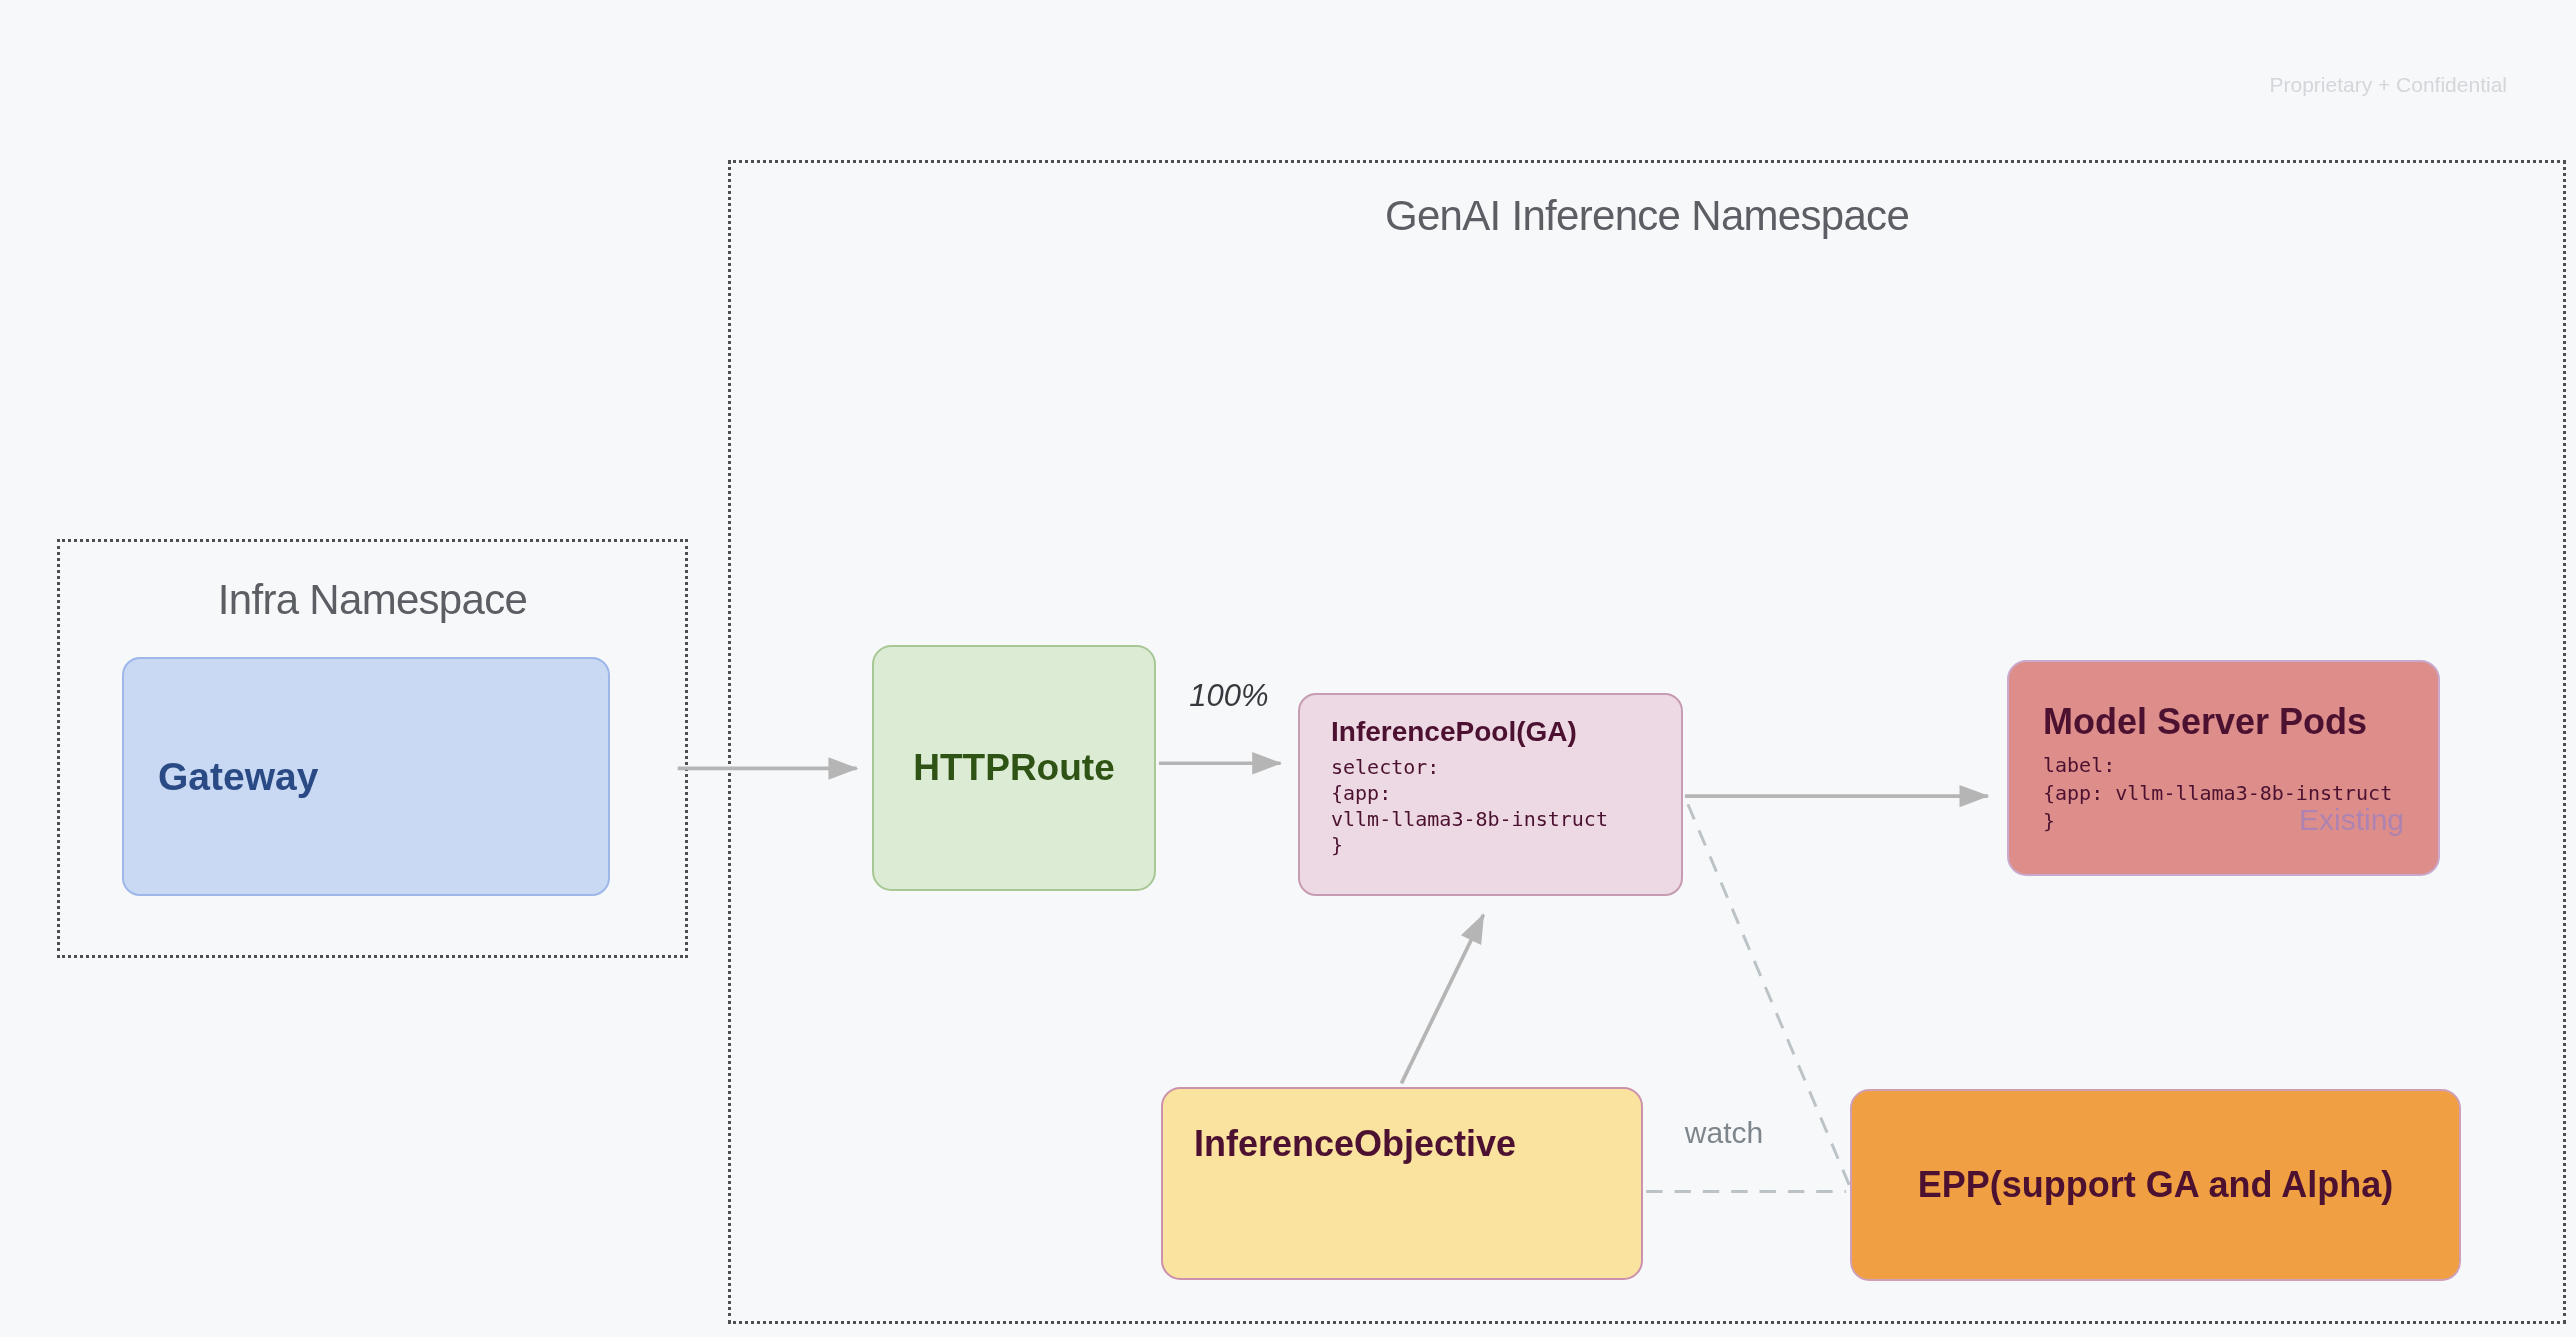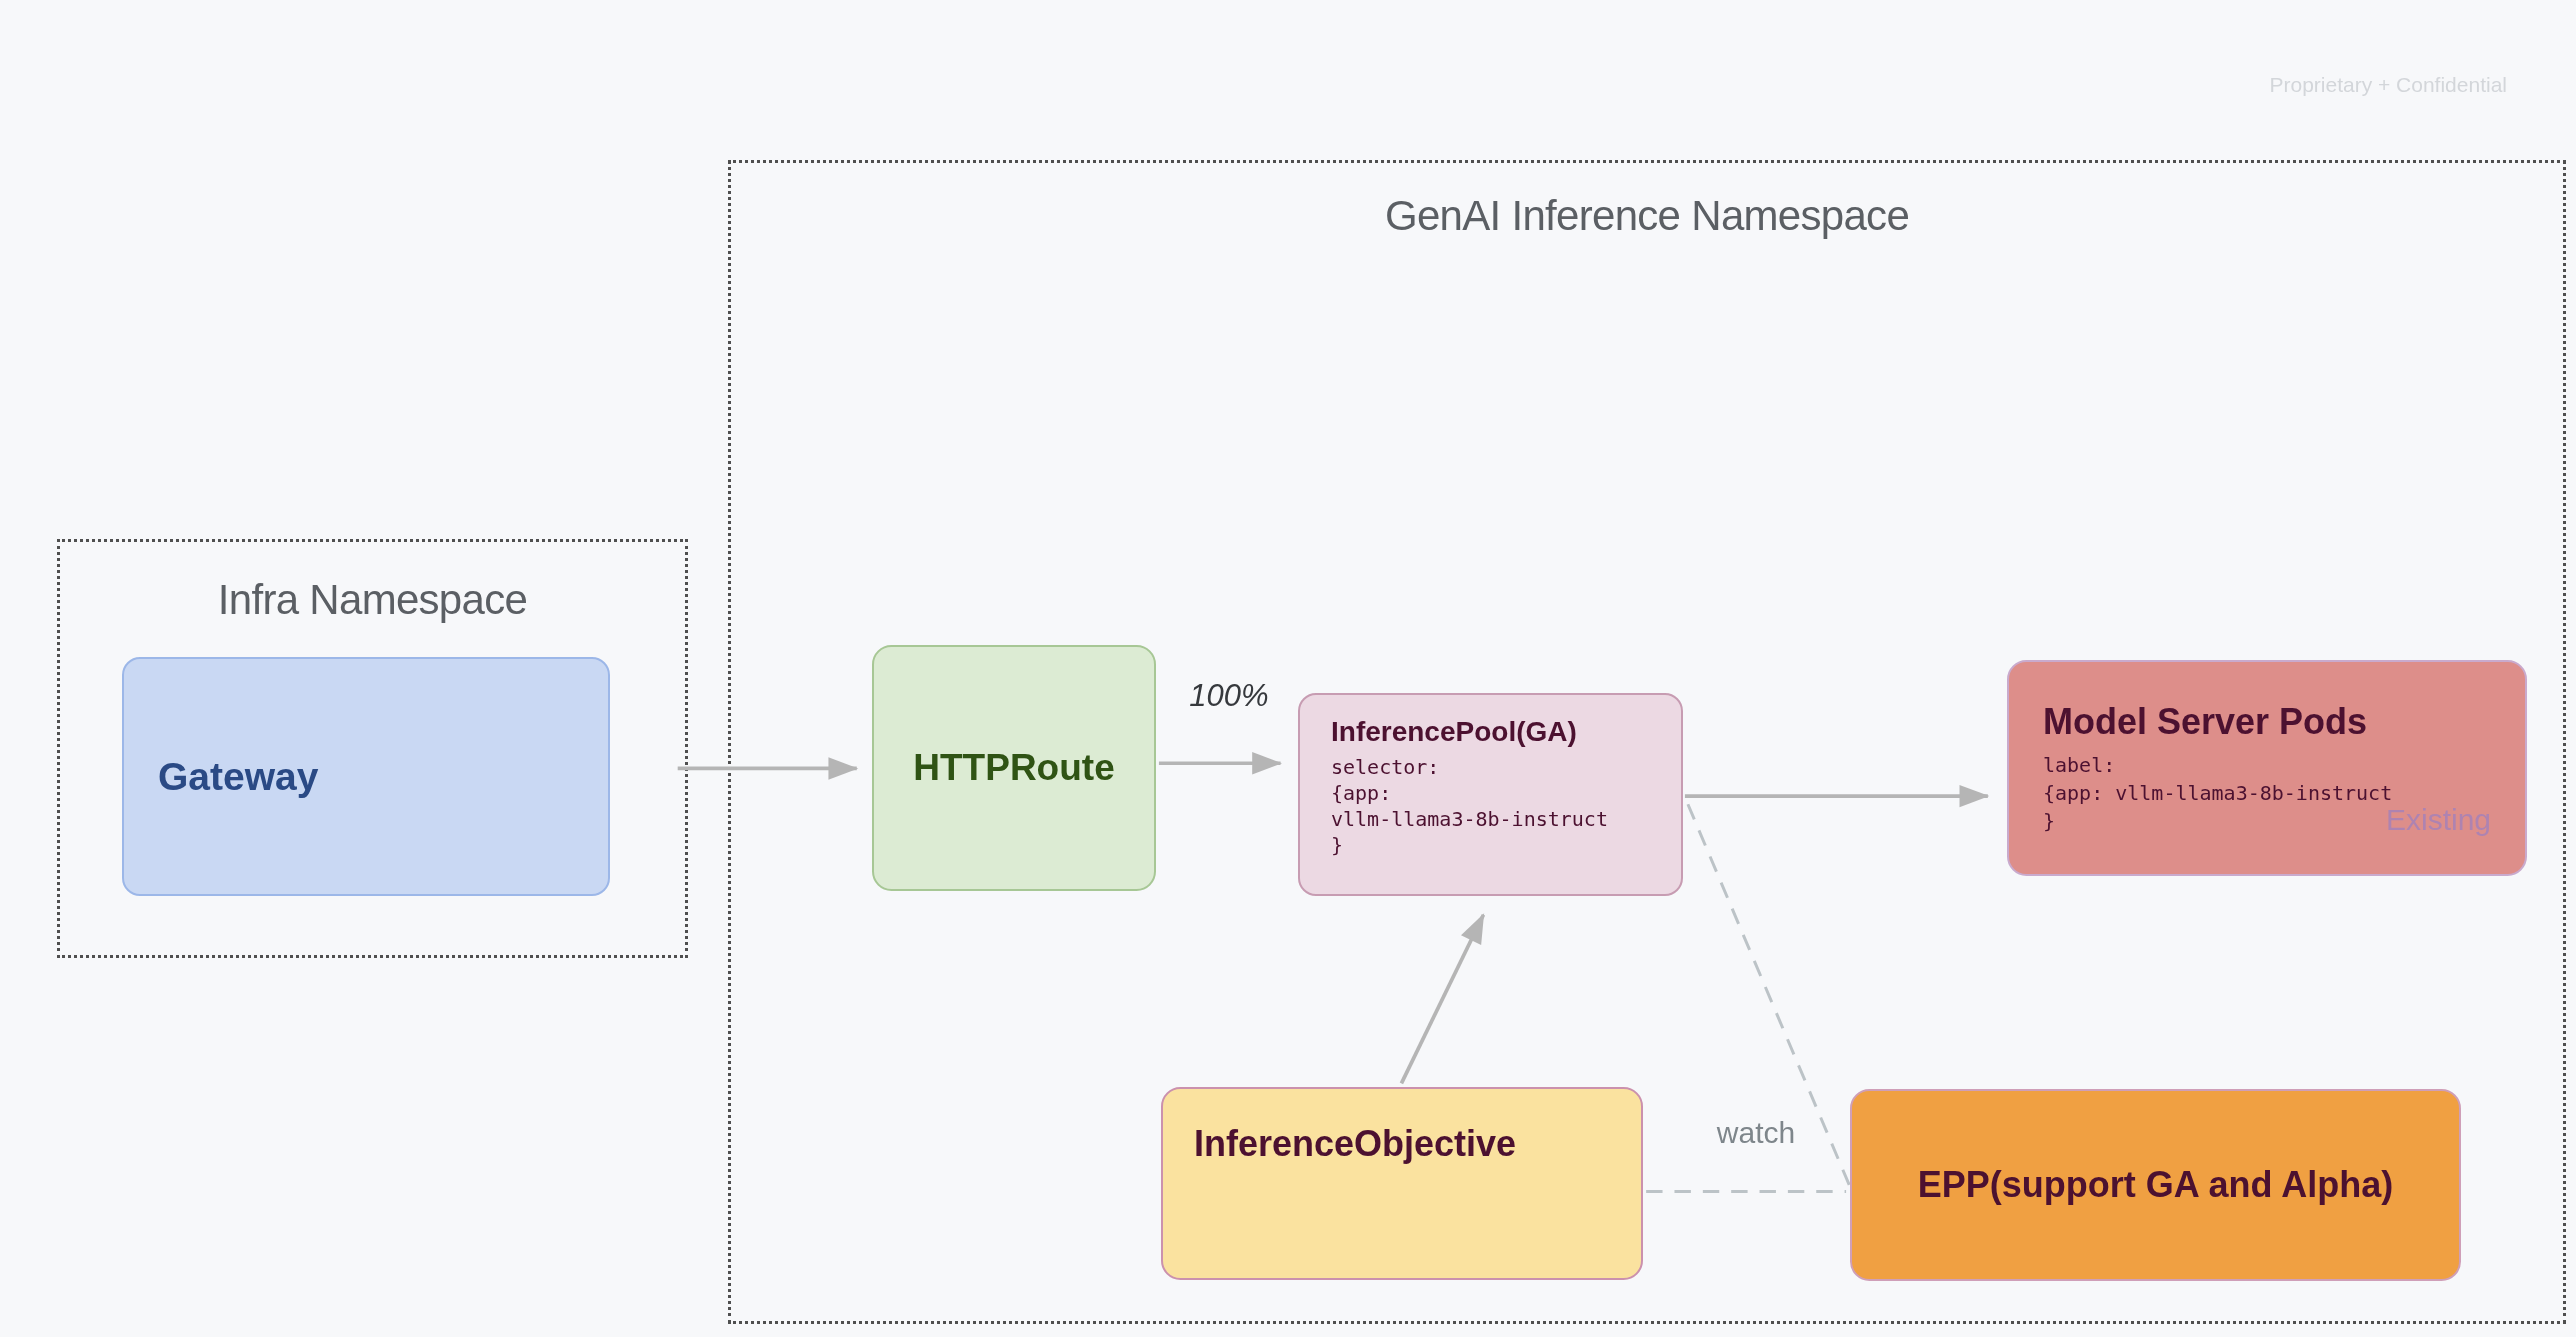--- a/index.html
+++ b/index.html
@@ -53,21 +53,21 @@
   }
   .node-httproute .node-title{font-size:37px;font-weight:bold;color:var(--httproute-text);}
   .node-pool{
     left:1298px;top:693px;width:385px;height:203px;
     background:var(--pool-fill);border:2.2px solid var(--pool-border);
     padding:21px 27px 8px 31px;border-radius:18px;
   }
   .node-pool .node-title{font-size:28px;font-weight:bold;}
   .node-pool .node-code{font-size:20px;line-height:26px;margin-top:6px;}
   .node-pods{
-    left:2007px;top:660px;width:520px;height:216px;
+    left:2007px;top:660px;width:433px;height:216px;
     background:var(--pods-fill);border:2.2px solid var(--pods-border);
     padding:39px 30px 0 34px;
   }
   .node-pods .node-title{font-size:36px;font-weight:bold;}
   .node-pods .node-code{font-size:20px;line-height:28px;margin-top:7.5px;}
   .node-objective{
     left:1161px;top:1087px;width:482px;height:193px;
     background:var(--objective-fill);border:2.2px solid var(--objective-border);
     padding:34px 22.4px 0 31px;
   }
@@ -83,21 +83,21 @@
     font-family:"DejaVu Sans Mono", monospace;
     white-space:pre;
   }
   .existing-tag{
     position:absolute;right:34px;bottom:37px;
     font-size:30px;color:var(--existing-text);opacity:.85;
     font-family:"Liberation Sans", sans-serif;font-weight:normal;
   }
   .edge-label{position:absolute;text-align:center;width:164px;}
   .label-pct{left:1147px;top:678px;font-size:31px;color:var(--pct-label);font-style:italic;}
-  .label-watch{left:1642px;top:1116px;font-size:30px;color:var(--watch-label);padding-left:32px;}
+  .label-watch{left:1642px;top:1116px;font-size:30px;color:var(--watch-label);}
   svg.edges{position:absolute;left:0;top:0;pointer-events:none;}
   .edge-solid{stroke:var(--arrow);stroke-width:5;fill:none;}
   .edge-dashed{stroke:var(--dashed);stroke-width:4;fill:none;stroke-dasharray:22 16;}
   .arrowhead{fill:var(--arrow);}
 </style>
 </head>
 <body>
 
 <div class="watermark">Proprietary + Confidential</div>
 

